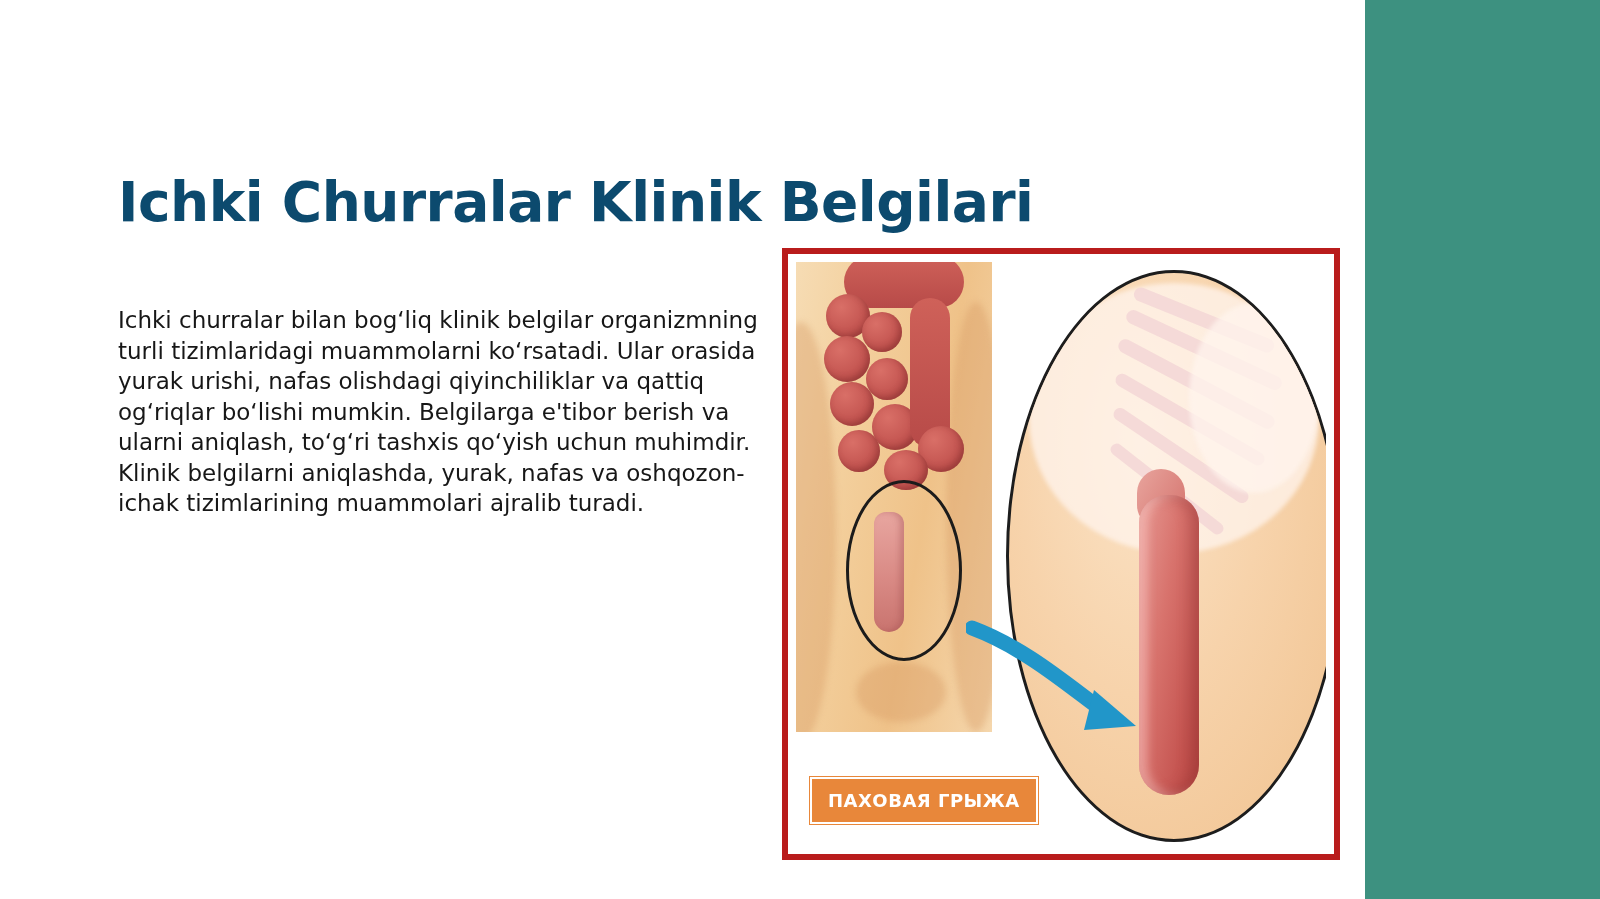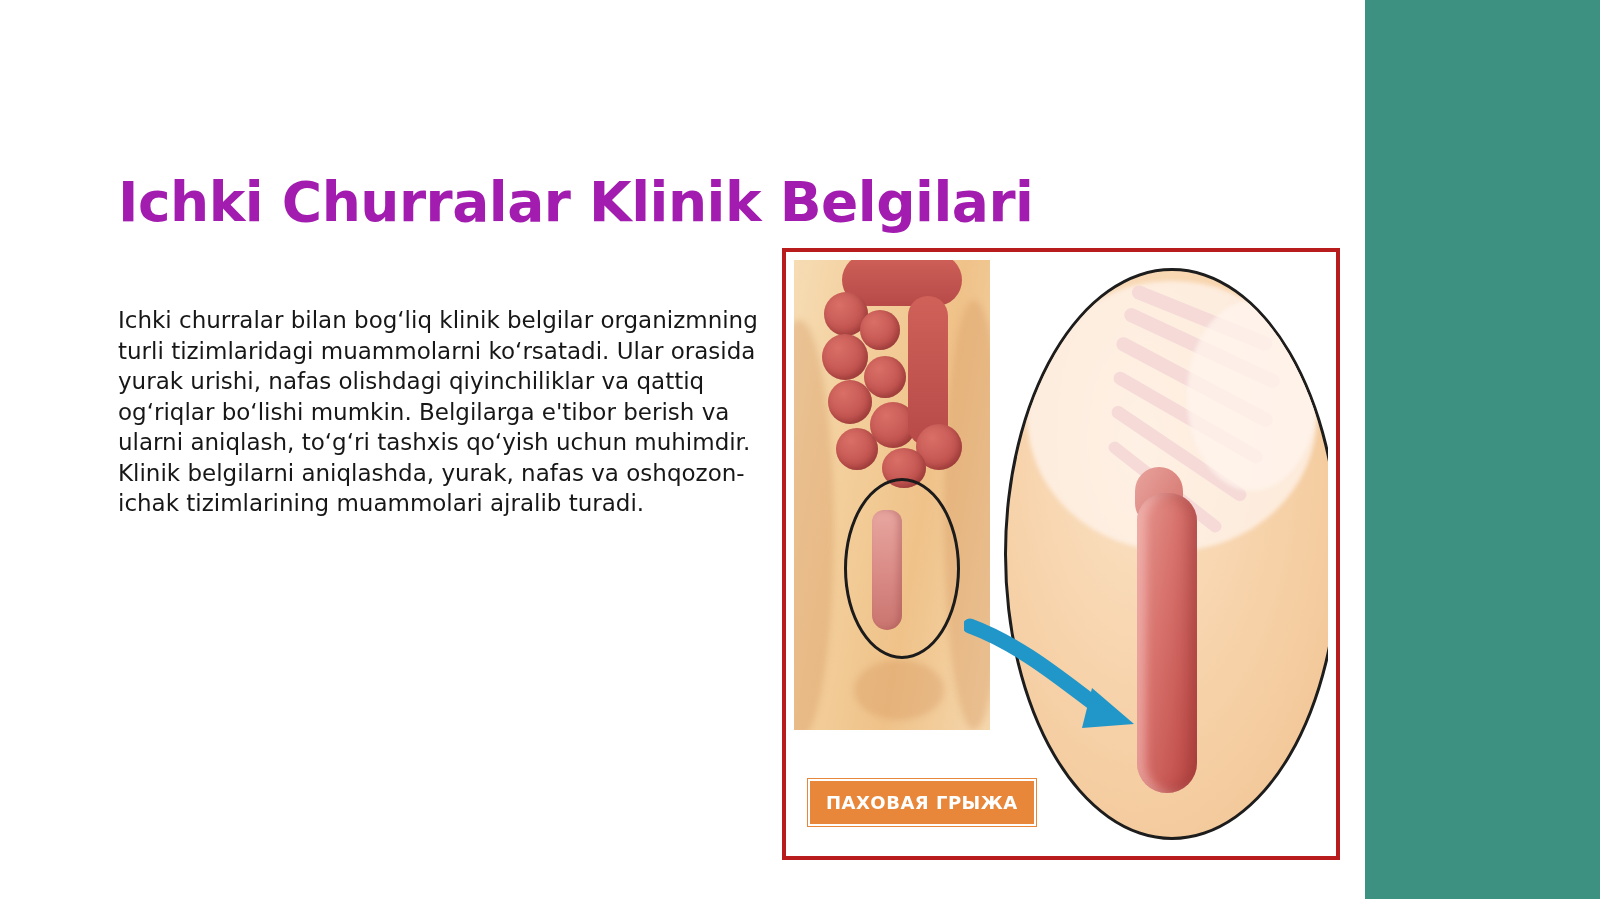--- a/index.html
+++ b/index.html
@@ -27,21 +27,21 @@
     right: 0;
     width: 235px;
     height: 899px;
     background: #3d9180;
   }
   .title {
     position: absolute;
     left: 118px;
     top: 135px;
     width: 1180px;
-    color: #a21caf;
+    color: #0c4a6e;
     font-size: 55px;
     font-weight: bold;
     letter-spacing: -0.5px;
     line-height: 1.1;
     white-space: nowrap;
   }
   .body-text {
     position: absolute;
     left: 118px;
     top: 282px;
@@ -51,21 +51,21 @@
     line-height: 1.33;
     text-align: left;
   }
   
   .figure {
     position: absolute;
     left: 782px;
     top: 248px;
     width: 558px;
     height: 612px;
-    border: 4px solid #b91c1c;
+    border: 6px solid #b91c1c;
     background: #ffffff;
     box-sizing: border-box;
     overflow: hidden;
   }
   .fig-inner {
     position: absolute;
     left: 8px;
     top: 8px;
     right: 8px;
     bottom: 8px;

